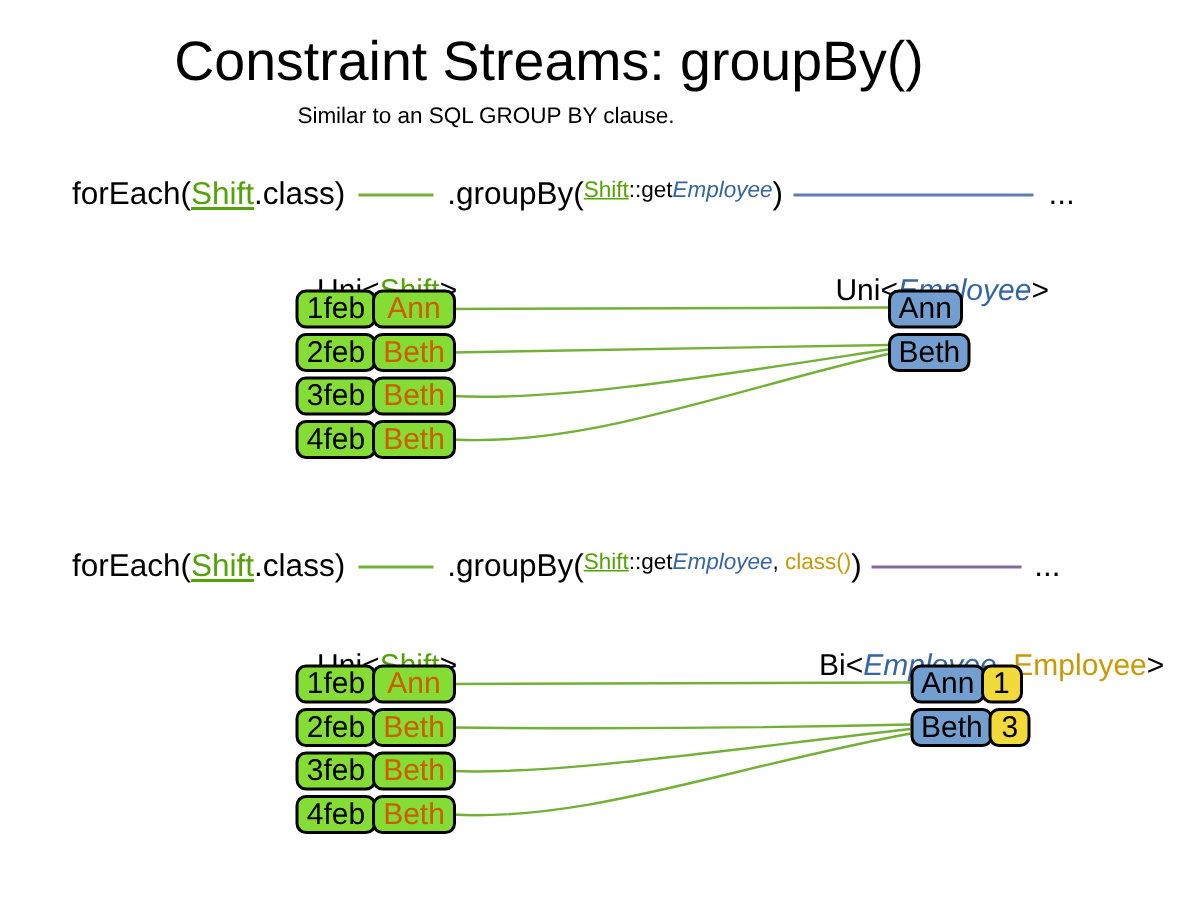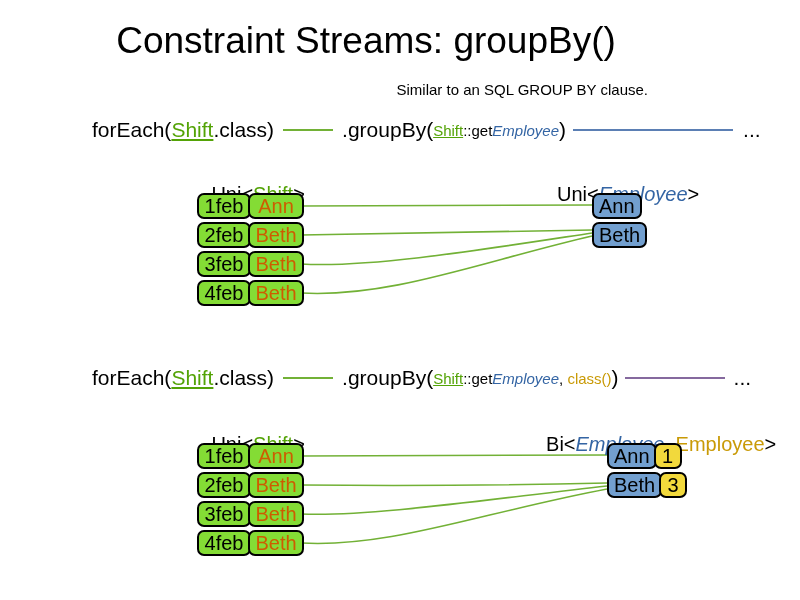--- a/index.html
+++ b/index.html
@@ -6,23 +6,23 @@
     --green-box:#84dc35; --green-text:#53a306; --green-line:#72b136;
     --orange-text:#ce5c00; --blue-box:#729fcf; --blue-text:#3465a4;
     --blue-line:#5b7fb4; --gold-text:#c99a06; --yellow-box:#f2d93c;
     --purple-line:#85699e; --pink:#eba6c6;
   }
   html,body{margin:0;padding:0;background:#fff;}
   .slide{position:relative;width:800px;height:600px;background:#fff;overflow:hidden;
          font-family:"Liberation Sans",sans-serif;color:#000;}
   .title{position:absolute;top:20px;left:0;width:708px;text-align:center;
          font-size:37px;font-weight:400;margin-left:12px;}
-  .subtitle{position:absolute;top:81px;left:0;width:648px;text-align:right;font-size:15px;}
-  .codeline{position:absolute;left:48px;display:flex;align-items:center;
-            font-size:21px;white-space:pre;z-index:1;margin-left:44px;}
+  .subtitle{position:absolute;top:69px;left:0;width:648px;text-align:center;font-size:15px;}
+  .codeline{position:absolute;left:48px;display:flex;align-items:flex-start;
+            font-size:21px;white-space:pre;z-index:1;}
   #code1{top:118px;} #code2{top:366px;}
   .codeline .small{font-size:15px;}
   .t-green{color:var(--green-text);text-decoration:underline;} .t-blue{color:var(--blue-text);font-style:italic;}
   .t-gold{color:var(--gold-text);}
   .conn{display:inline-block;align-self:center;height:0;border-top:2px solid;margin:0 9px;}
   .conn.green{width:50px;border-color:var(--green-line);}
   .conn.blue{width:160px;border-color:var(--blue-line);margin:0 10px 0 7px;}
   .conn.purple{width:100px;border-color:var(--purple-line);margin:0 9px 0 6px;}
   .heading{position:absolute;font-size:20px;white-space:pre;transform:translateX(-50%);z-index:1;}
   #h1-left{top:160px;left:247px;} #h1-right{top:160px;left:617px;}

